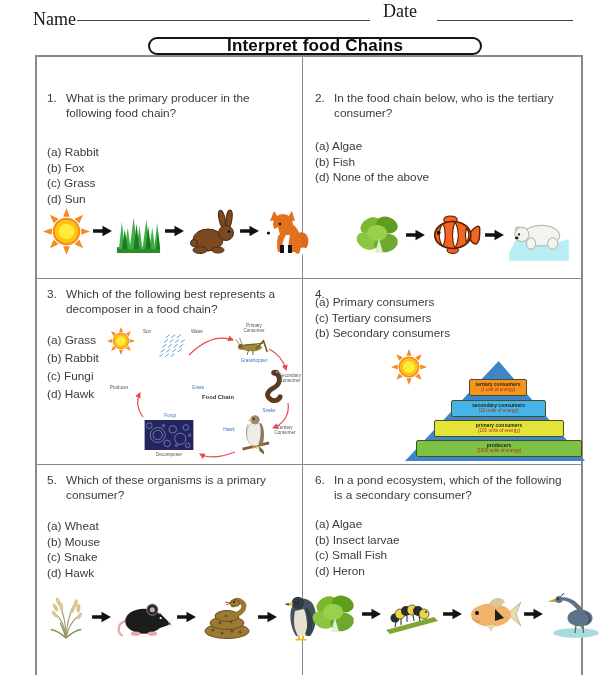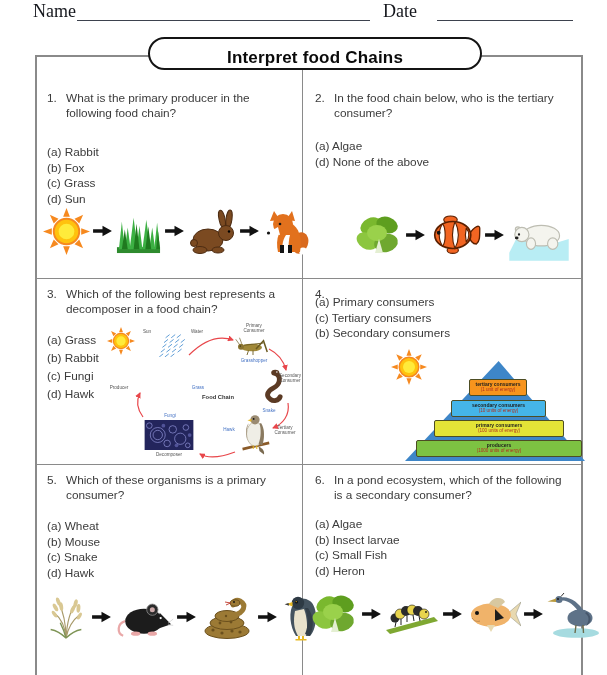--- a/index.html
+++ b/index.html
@@ -1,29 +1,29 @@
 <!DOCTYPE html>
 <html><head>
 <meta charset="utf-8">
 <style>
   * { box-sizing: border-box; margin: 0; padding: 0; }
   html,body { width:607px; height:675px; background:#fff; overflow:hidden; position:relative;
     font-family:"Liberation Sans", sans-serif; }
 
   
   .hdr-label { position:absolute; font-family:"Liberation Serif", serif; font-size:18px; color:#14161c; }
-  #name-label { left:33px; top:1px;text-align:right; }
+  #name-label { left:33px; top:9px;text-align:right; }
   #date-label { left:383px; top:1px; }
   .hline { position:absolute; top:20px; border-bottom:1.4px solid #3d424e; }
   #name-line { left:77px; width:293px; }
   #date-line { left:437px; width:136px; }
 
   
-  .titlepill { position:absolute; left:148px; top:37px; width:334px; height:33px; background:#fff;
-    border:2px solid #141414; border-radius:17px; display:flex; align-items:flex-end; justify-content:center;
+  .titlepill { position:absolute; left:148px; top:37px; width:334px; height:18px; background:#fff;
+    border:2px solid #141414; border-radius:17px; display:flex; align-items:center; justify-content:center;
     font-weight:bold; font-size:17px; color:#0a0a0a; z-index:5; letter-spacing:.2px; }
 
   
   .sheet { position:absolute; left:35px; top:55px; width:548px; height:640px; border:2px solid #8a8a8a; }
   .cell { position:absolute; }
   .c1 { left:0; top:0; width:266px; height:222px; border-right:1.5px solid #8a8a8a; border-bottom:1.5px solid #8a8a8a; }
   .c2 { left:266px; top:0; right:0; height:222px; border-bottom:1.5px solid #8a8a8a; }
   .c3 { left:0; top:222px; width:266px; height:186px; border-right:1.5px solid #8a8a8a; border-bottom:1.5px solid #8a8a8a; }
   .c4 { left:266px; top:222px; right:0; height:186px; border-bottom:1.5px solid #8a8a8a; }
   .c5 { left:0; top:408px; width:266px; height:232px; border-right:1.5px solid #8a8a8a; }
@@ -374,20 +374,21 @@
     </div>
   </div>
 
   <div class="cell c2">
     <div class="q" style="top:34px;left:12px;width:252px;">
       <span class="qnum">2.</span>
       <span>In the food chain below, who is the tertiary consumer?</span>
     </div>
     <div class="opts" style="top:82px;left:12px;">
       <div class="opt">(a)  Algae</div>
+      <div class="opt">(b)  Fish</div>
       <div class="opt">(d)  None of the above</div>
     </div>
     <div class="chain" style="top:150px;left:52px;">
       <svg width="48" height="48">
           <use href="#i-algae"></use>
         </svg>
       <svg class="arw" width="19" height="12">
           <use href="#i-arrow"></use>
         </svg>
       <svg width="54" height="54">

